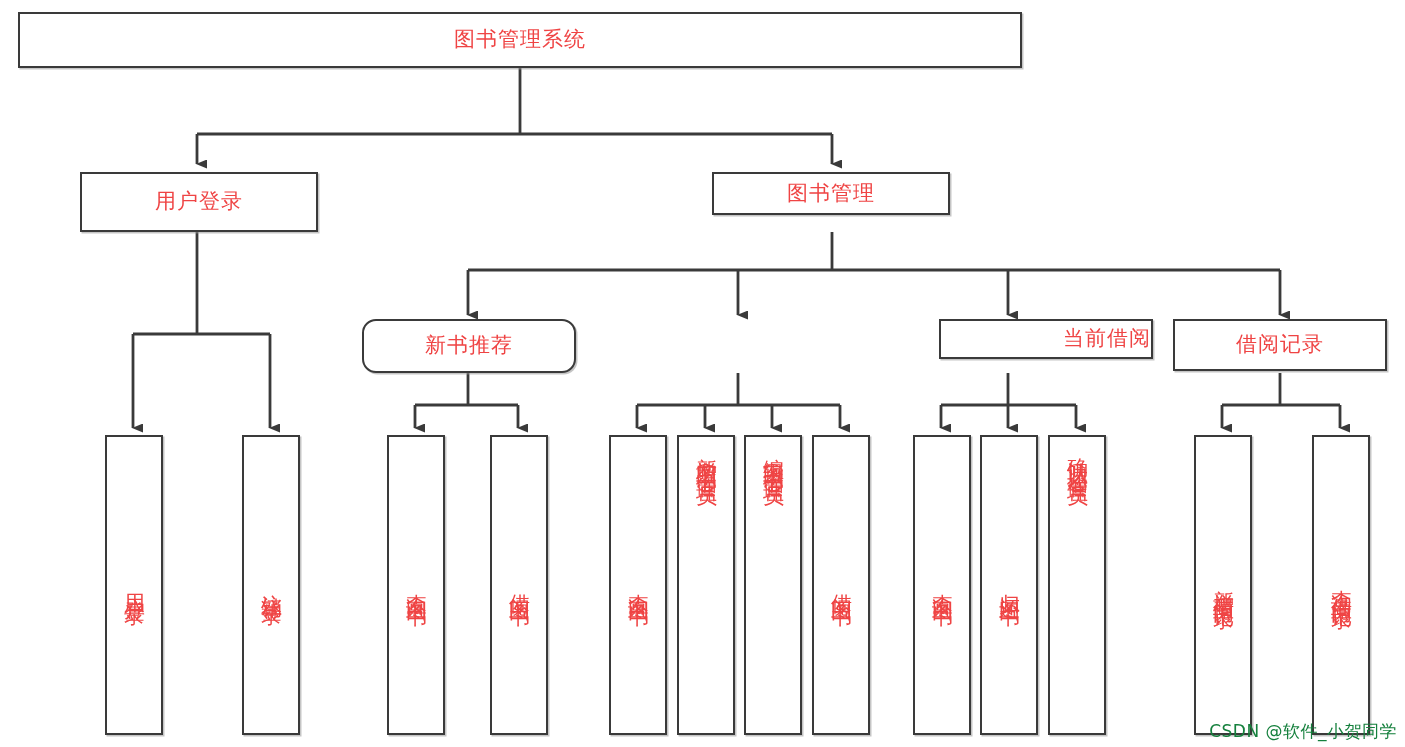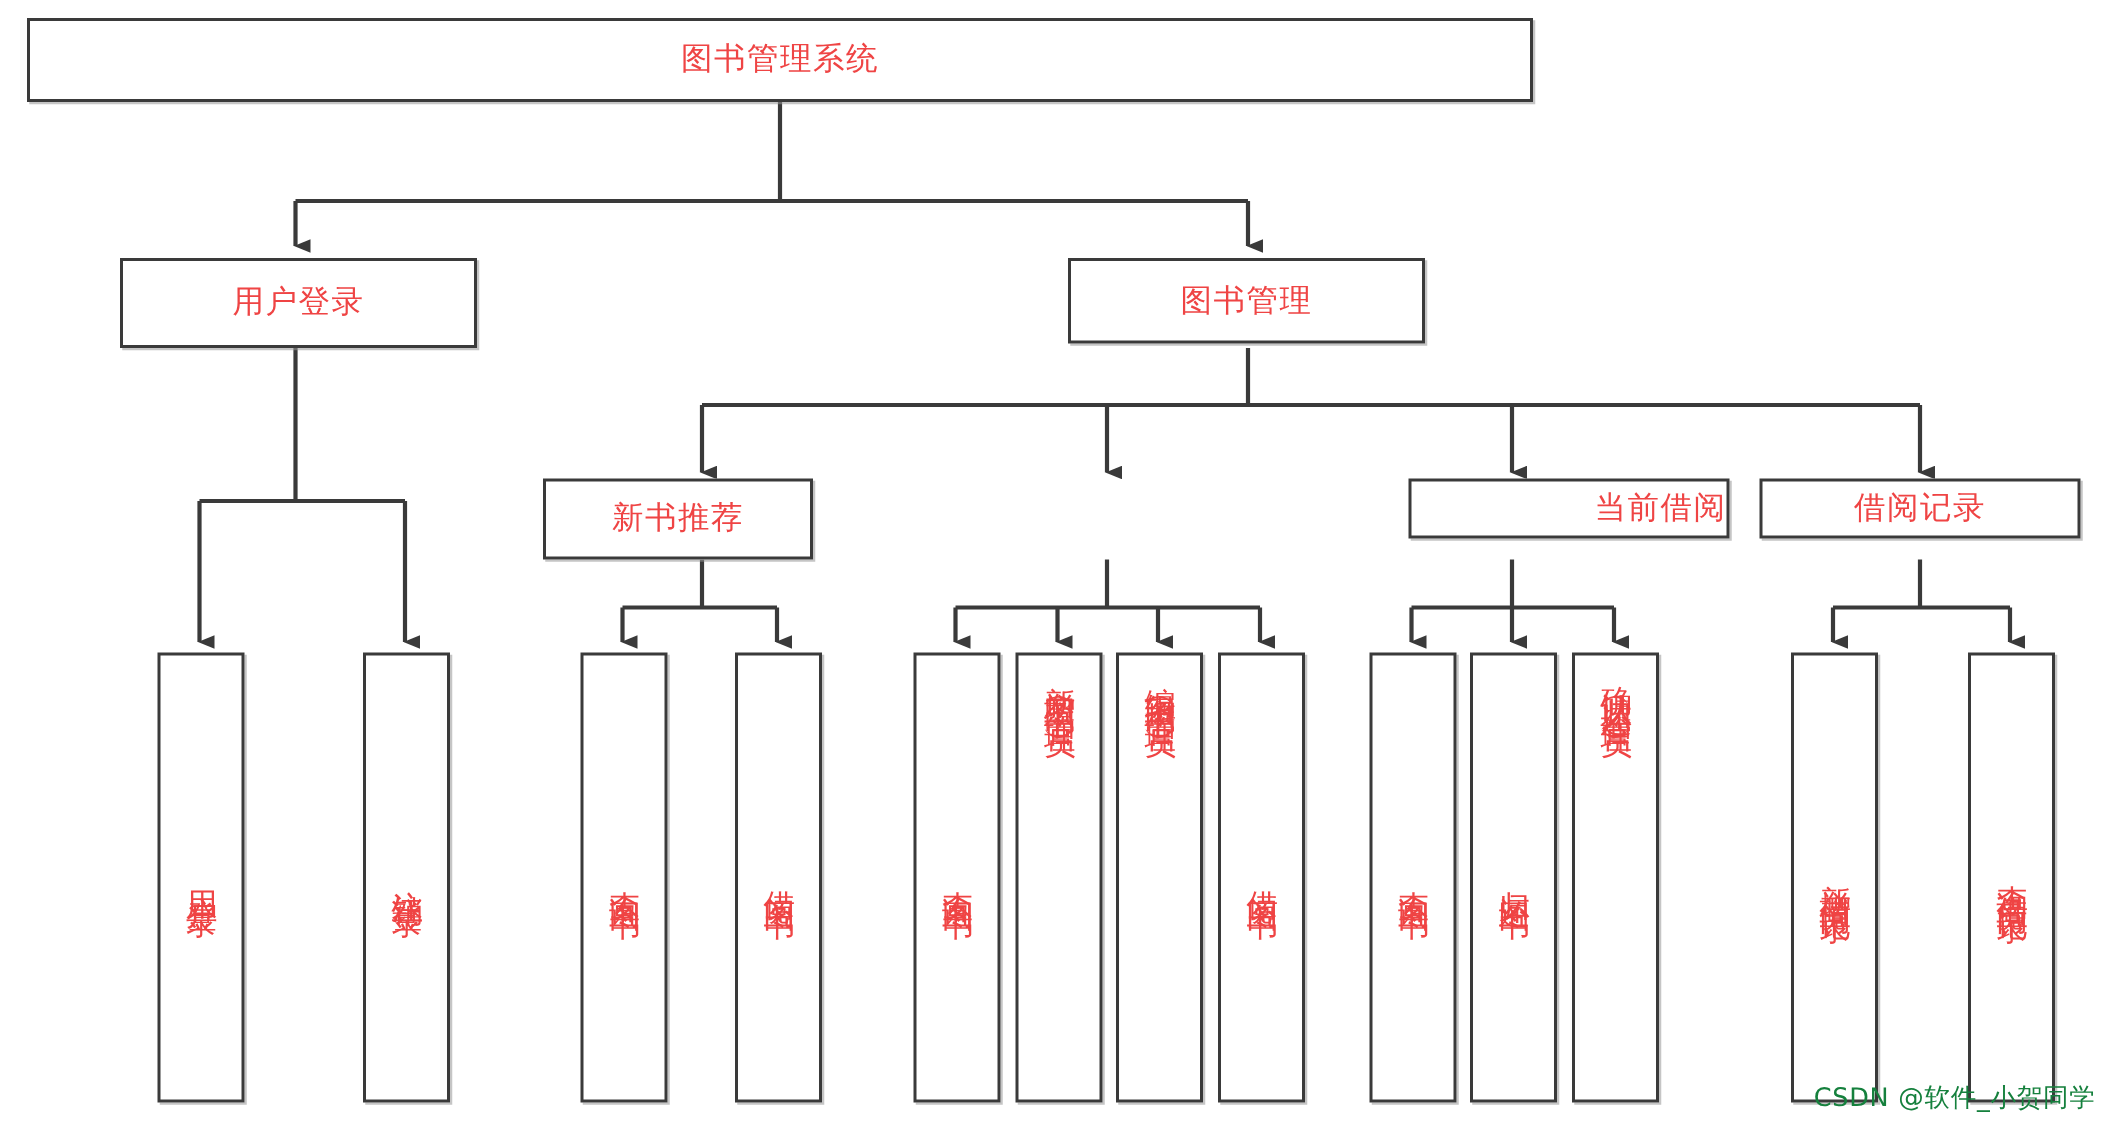--- a/index.html
+++ b/index.html
@@ -131,34 +131,34 @@
   </svg>
 
   <div class="node" style="left:18px; top:12px; width:1004px; height:56px;">
     <span class="node-label">图书管理系统</span>
   </div>
 
   <div class="node" style="left:80px; top:172px; width:238px; height:60px;">
     <span class="node-label">用户登录</span>
   </div>
 
-  <div class="node" style="left:712px; top:172px; width:238px; height:57px;">
+  <div class="node" style="left:712px; top:172px; width:238px; height:43px;">
     <span class="node-label">图书管理</span>
   </div>
 
-  <div class="node" style="left:362px; top:319px; width:180px; height:54px;">
+  <div class="node" style="left:362px; top:319px; width:214px; height:54px;border-radius:14px;">
     <span class="node-label">新书推荐</span>
   </div>
 
 
   <div class="node" style="left:939px; top:319px; width:214px; height:40px;justify-content:flex-end;">
     <span class="node-label">当前借阅</span>
   </div>
 
-  <div class="node" style="left:1173px; top:319px; width:214px; height:40px;justify-content:center;">
+  <div class="node" style="left:1173px; top:319px; width:214px; height:52px;justify-content:center;">
     <span class="node-label">借阅记录</span>
   </div>
 
   <div class="node vertical center-text" style="left:105px; top:435px; width:58px; height:300px;">
     <span class="node-label">用户登录</span>
   </div>
 
   <div class="node vertical center-text" style="left:242px; top:435px; width:58px; height:300px;">
     <span class="node-label">注销登录</span>
   </div>

